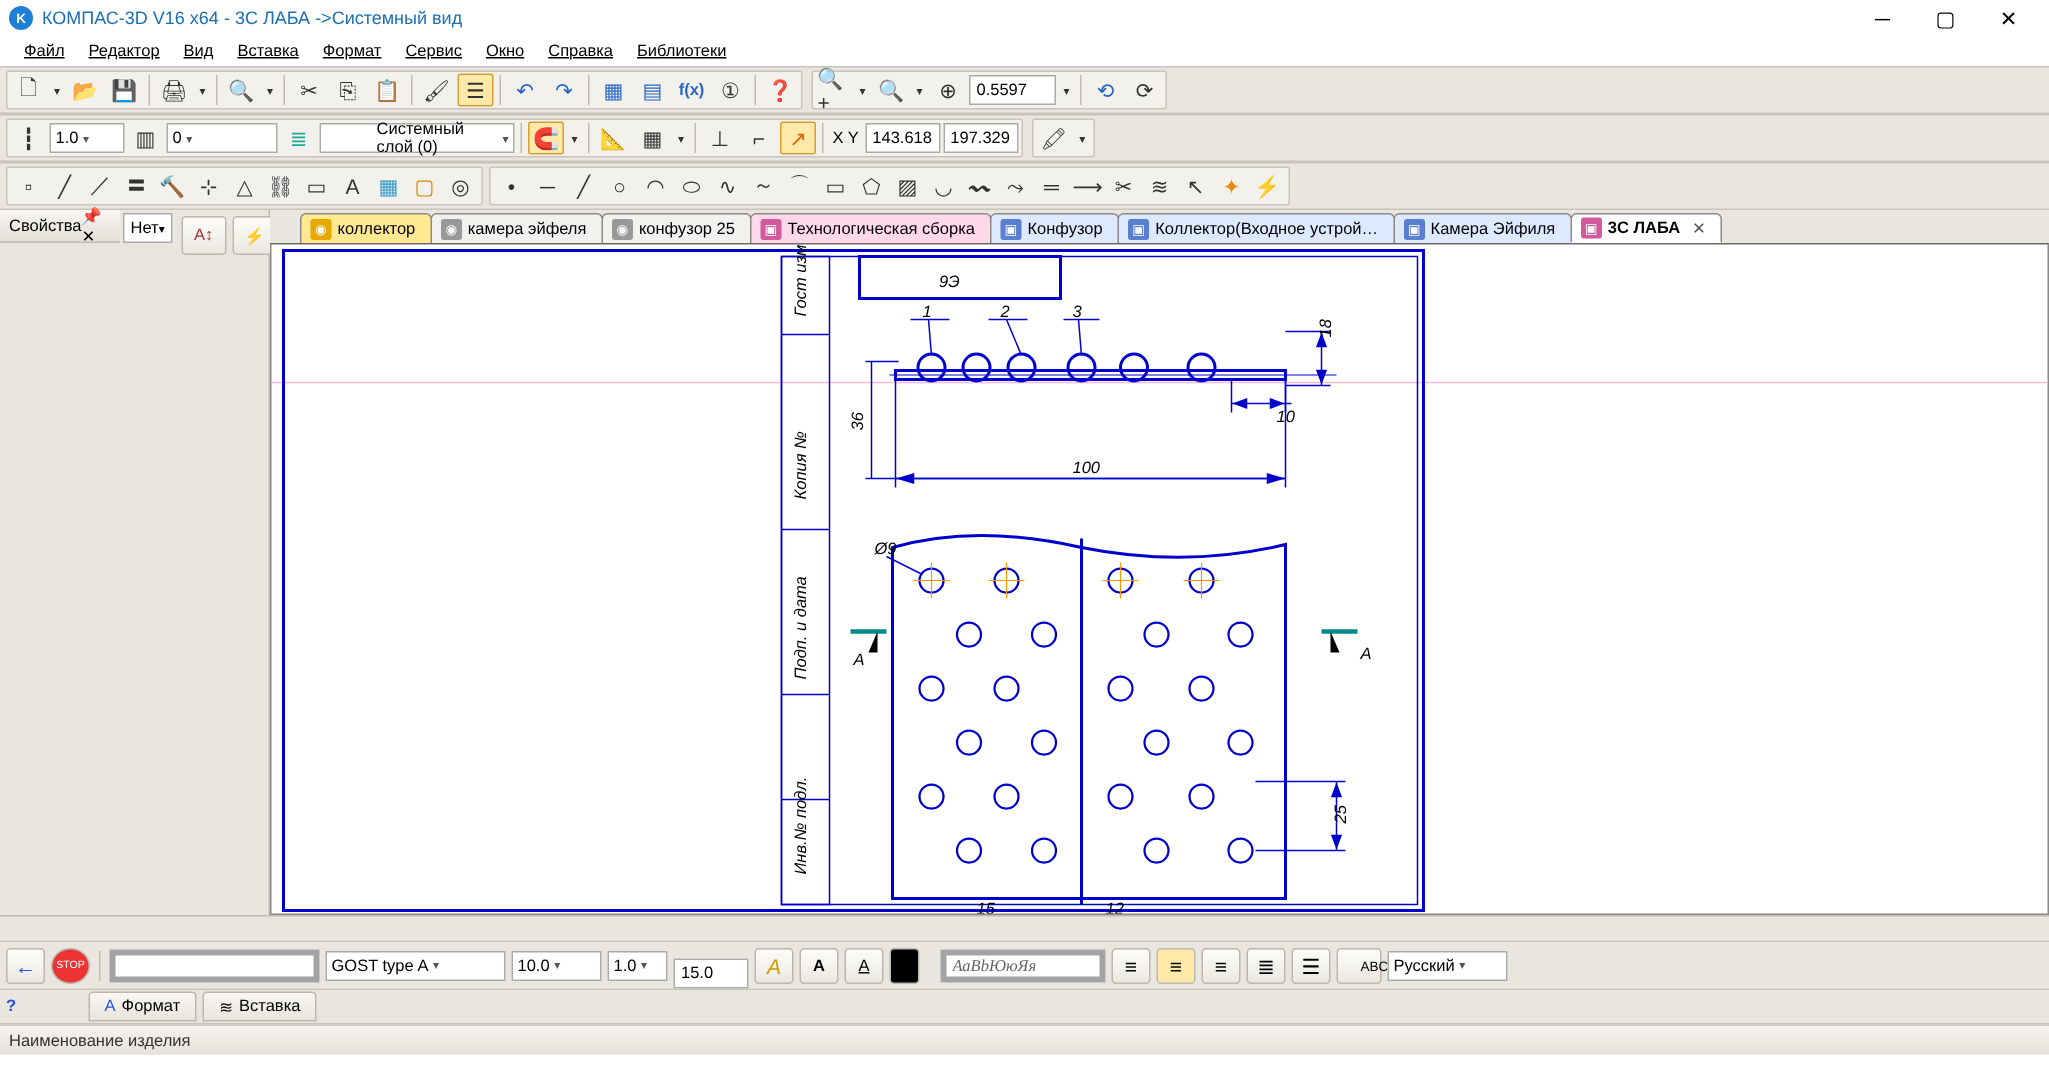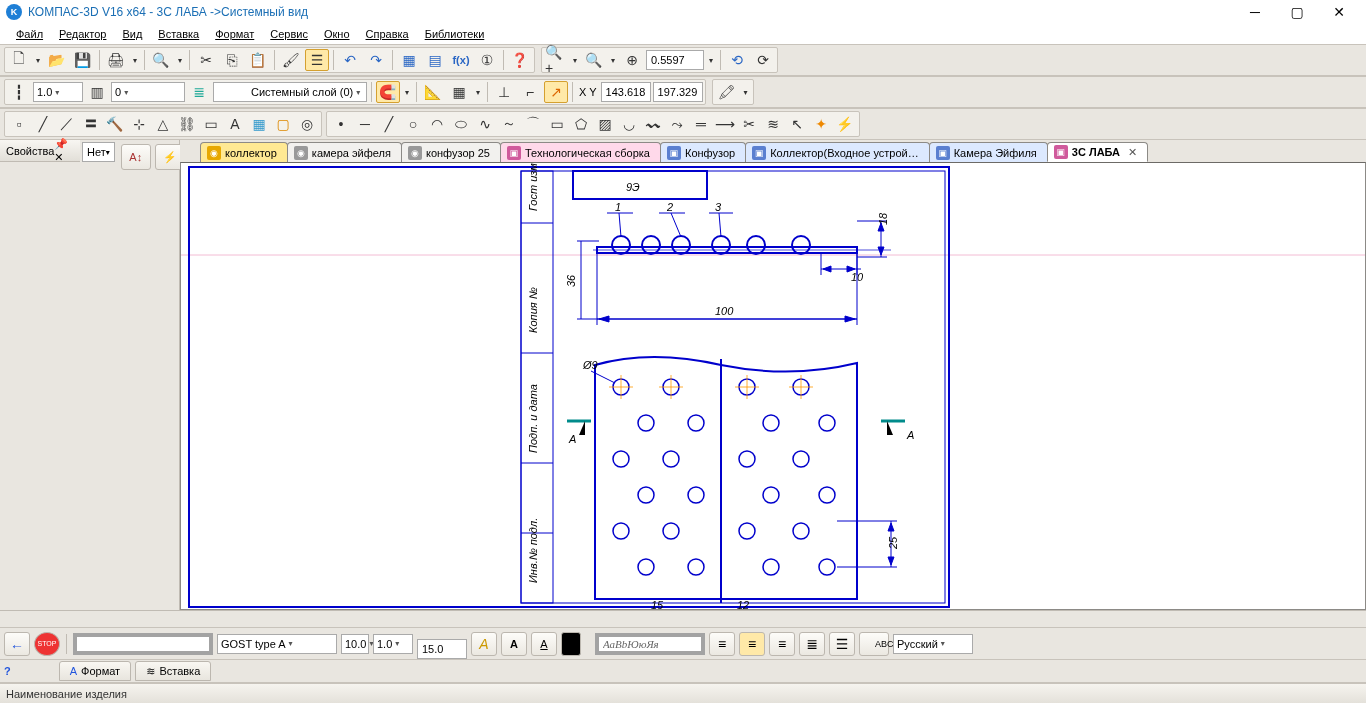--- a/index.html
+++ b/index.html
@@ -116,21 +116,21 @@
     <div class="combo" style="width:50px;">
         <span>1.0</span>
         <span class="arrow">▾</span>
       </div>
     <div class="tbtn">▥</div>
     <div class="combo" style="width:74px;">
         <span>0</span>
         <span class="arrow">▾</span>
       </div>
     <div class="tbtn" style="color:#2a9;">≣</div>
-    <div class="combo" style="width:154px;padding-left:37px;">
+    <div class="combo" style="width:130px;padding-left:37px;">
         <span>Системный слой (0)</span>
         <span class="arrow">▾</span>
       </div>
     <div class="sep"></div>
     <div class="tbtn active" style="color:#d33;">🧲</div>
     <div class="tbtn" style="width:10px;font-size:8px;">▾</div>
     <div class="sep"></div>
     <div class="tbtn">📐</div>
     <div class="tbtn">▦</div>
     <div class="tbtn" style="width:10px;font-size:8px;">▾</div>
@@ -416,21 +416,21 @@
 
 <div class="bottombar">
   <div class="bbtn" style="color:#25d;">←</div>
   <div class="bbtn" style="background:#e33;color:#fff;border-radius:50%;font-size:7px;">STOP</div>
   <div class="sep"></div>
   <input class="input-wide" style="width: 140px;">
   <div class="combo" style="width:120px;">
       <span>GOST type A</span>
       <span class="arrow">▾</span>
     </div>
-  <div class="combo" style="width:28px;">
+  <div class="combo" style="width:60px;">
       <span>10.0</span>
       <span class="arrow">▾</span>
     </div>
   <div class="combo" style="width:40px;">
       <span>1.0</span>
       <span class="arrow">▾</span>
     </div>
   <div class="numbox" style="width:36px;margin-top:10px;">15.0</div>
   <div class="bbtn" style="font-style:italic;color:#c90;">A</div>
   <div class="bbtn">

